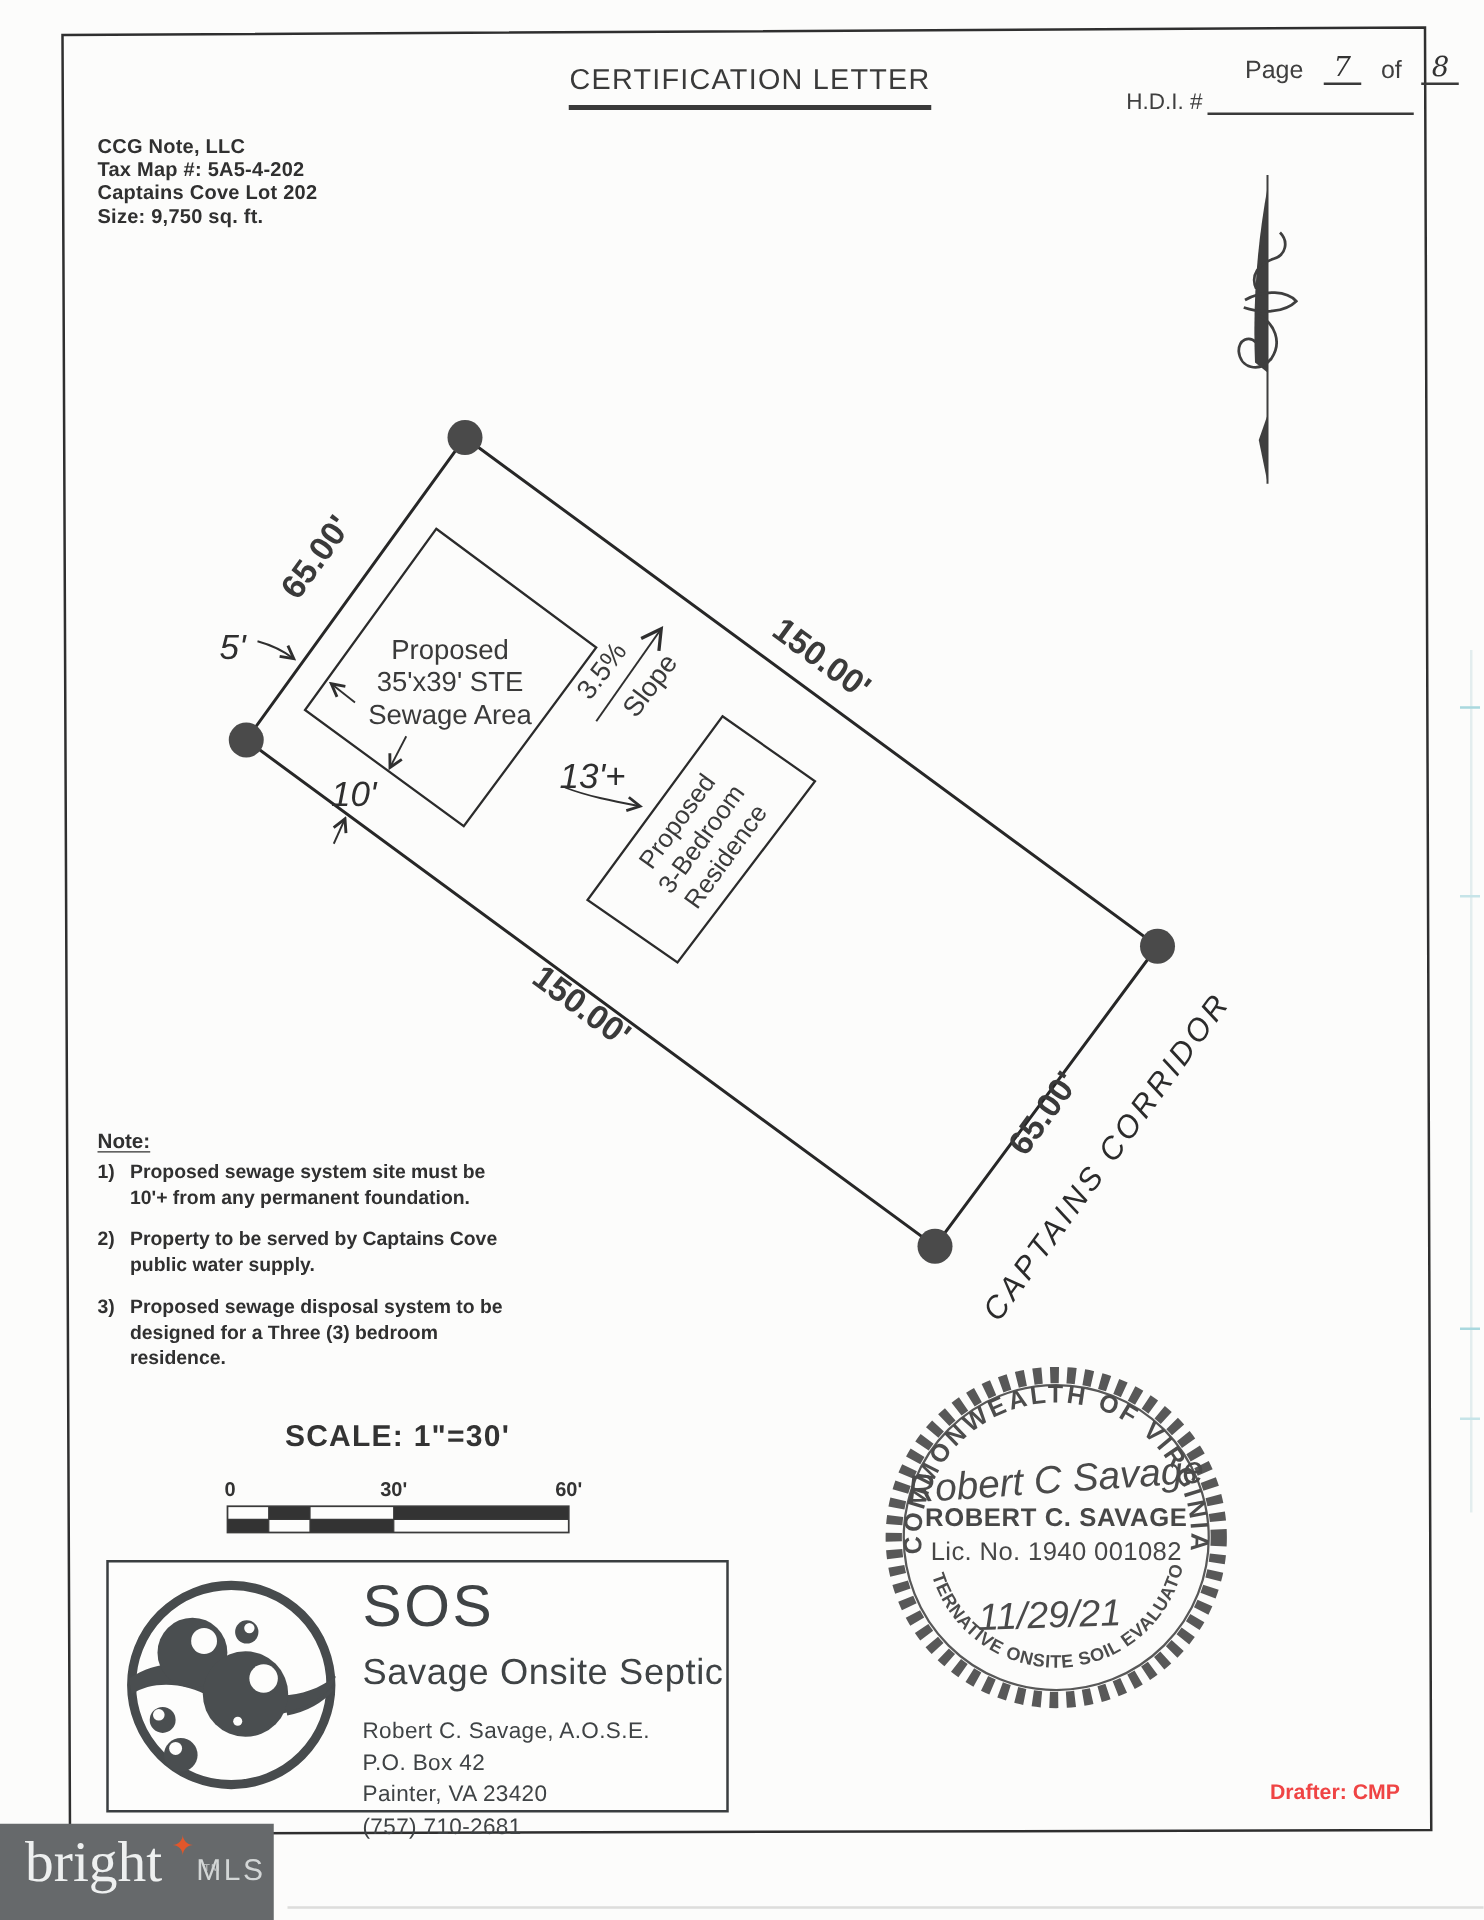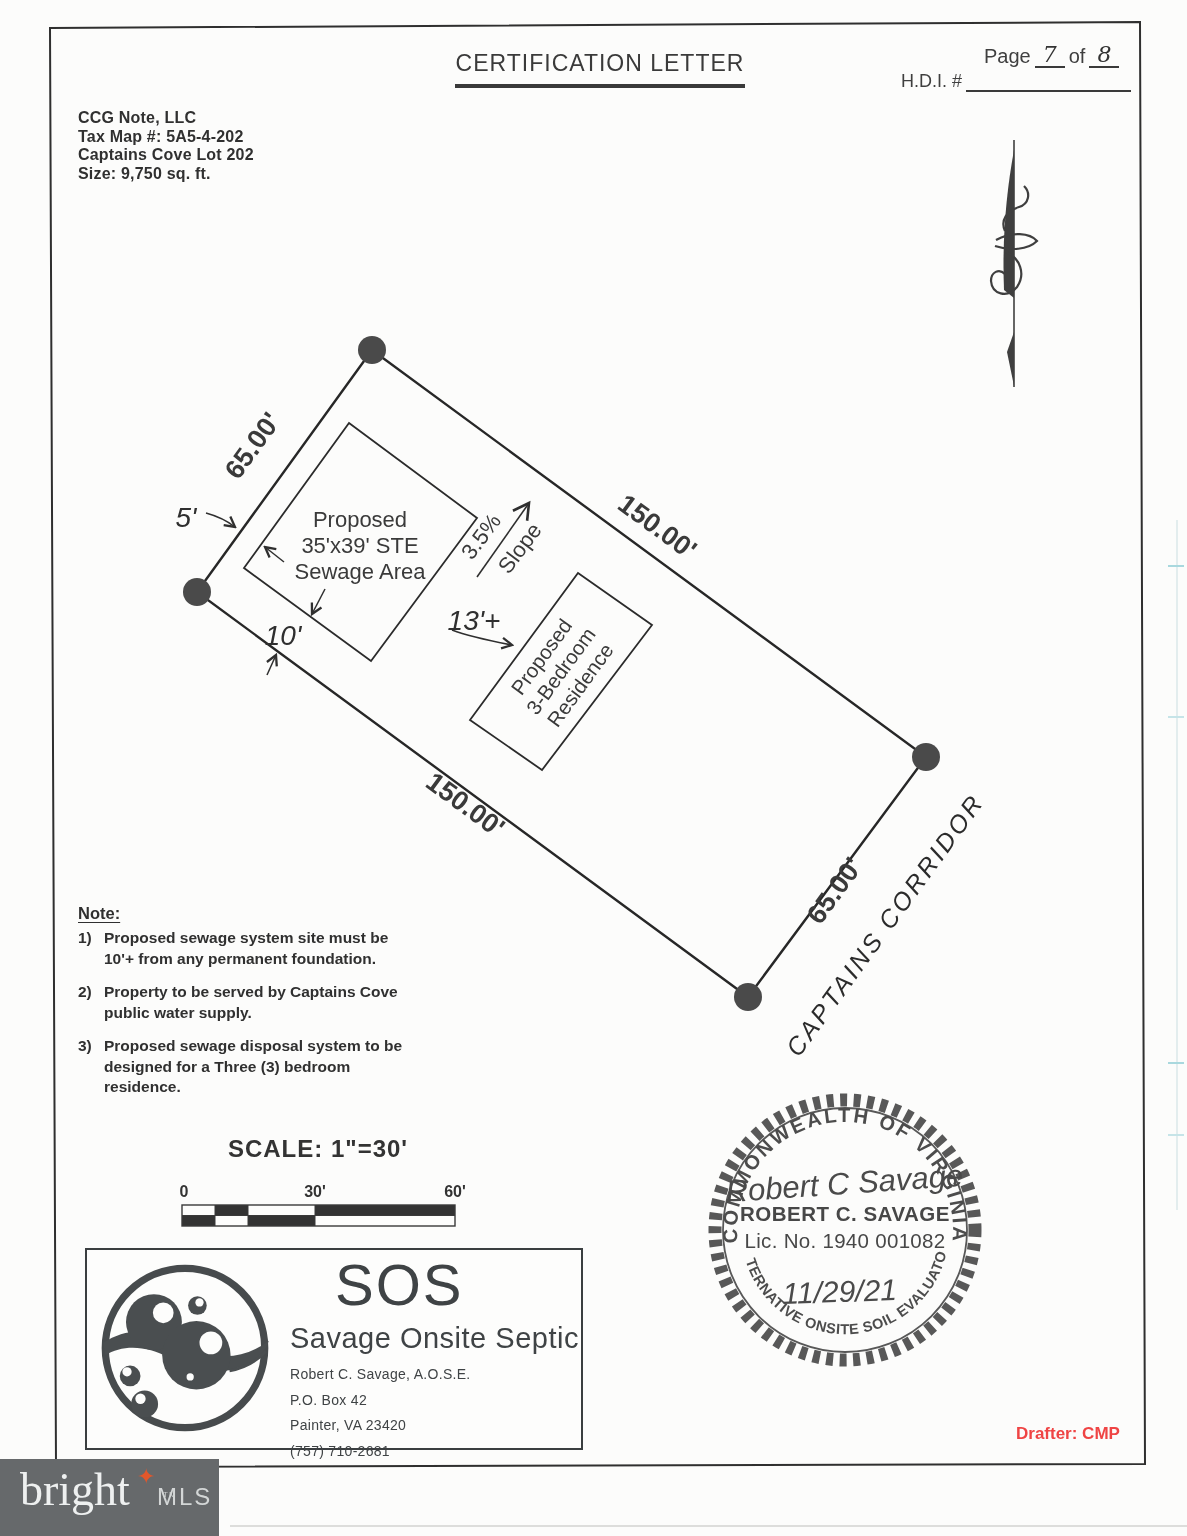--- a/index.html
+++ b/index.html
@@ -11,36 +11,36 @@
   .abs{position:absolute;}
   
   .doc-title{
     top:50px;left:455px;width:290px;text-align:center;
     font-size:23px;font-weight:normal;letter-spacing:1px;color:#3a3a3a;
     border-bottom:4px solid #3a3a3a;padding-bottom:7px;
   }
   .page-of{top:44px;left:980px;font-size:20px;color:#3f3f3f;display:flex;align-items:flex-end;}
   .page-of .hand{font-family:"DejaVu Serif",serif;font-style:italic;font-size:22px;color:#333;
     display:inline-block;min-width:30px;text-align:center;border-bottom:2px solid #3a3a3a;line-height:22px;}
-  .page-of .lbl{margin:0 4px;}
+  .page-of .lbl{margin:0 16px;}
   .hdi{top:71px;left:868px;font-size:18px;color:#3f3f3f;display:flex;align-items:flex-end;margin-left:33px;}
   .hdi .line{display:inline-block;width:165px;border-bottom:2px solid #3a3a3a;height:16px;margin-left:4px;}
   .prop-info{top:109px;left:78px;font-size:16px;font-weight:bold;line-height:18.5px;color:#303030;letter-spacing:.2px;}
   
   .notes{top:857px;left:78px;width:330px;color:#303030;}
   .notes .nhead{font-size:16.5px;font-weight:bold;text-decoration:underline;text-underline-offset:3px;margin-bottom:5px;margin-top:47px;}
   .nitem{display:flex;margin-bottom:13px;font-size:15.5px;font-weight:bold;line-height:20.5px;}
   .nnum{width:26px;flex:0 0 26px;}
   .ntext{width:300px;}
   
   .company-box{top:1248px;left:85px;width:494px;height:198px;border:2.5px solid #3a3e40;background:#fdfdfc;}
   .co-text{position:absolute;left:203px;top:10px;color:#3f4345;}
-  .co-abbr{font-size:58px;letter-spacing:2px;line-height:50px;margin-left:45px;}
+  .co-abbr{font-size:47px;letter-spacing:2px;line-height:50px;}
   .co-name{font-size:29px;margin-top:12px;letter-spacing:.5px;}
-  .co-lines{margin-top:7px;font-size:14px;line-height:25.5px;letter-spacing:.3px;}
+  .co-lines{margin-top:17px;font-size:18px;line-height:25.5px;letter-spacing:.3px;}
   .drafter{top:1424px;left:1016px;font-size:17px;font-weight:bold;color:#ef4444;}
   
   .watermark{top:1459px;left:0;width:219px;height:77px;z-index:5;}
   .wm-bright{position:absolute;left:20px;top:4px;font-family:"Liberation Serif",serif;font-weight:normal;font-size:46px;}
   .wm-star{position:absolute;left:137px;top:5px;font-size:22px;}
   .wm-tm{position:absolute;left:163px;top:8px;font-size:8px;letter-spacing:1px;margin-top:23px;}
   .wm-mls{position:absolute;left:157px;top:24px;font-size:24px;letter-spacing:2px;font-family:"Liberation Sans",sans-serif;}
   svg text{font-family:"Liberation Sans",sans-serif;}
   .dimtxt{font-family:"DejaVu Serif",serif;font-style:italic;}
 </style>

